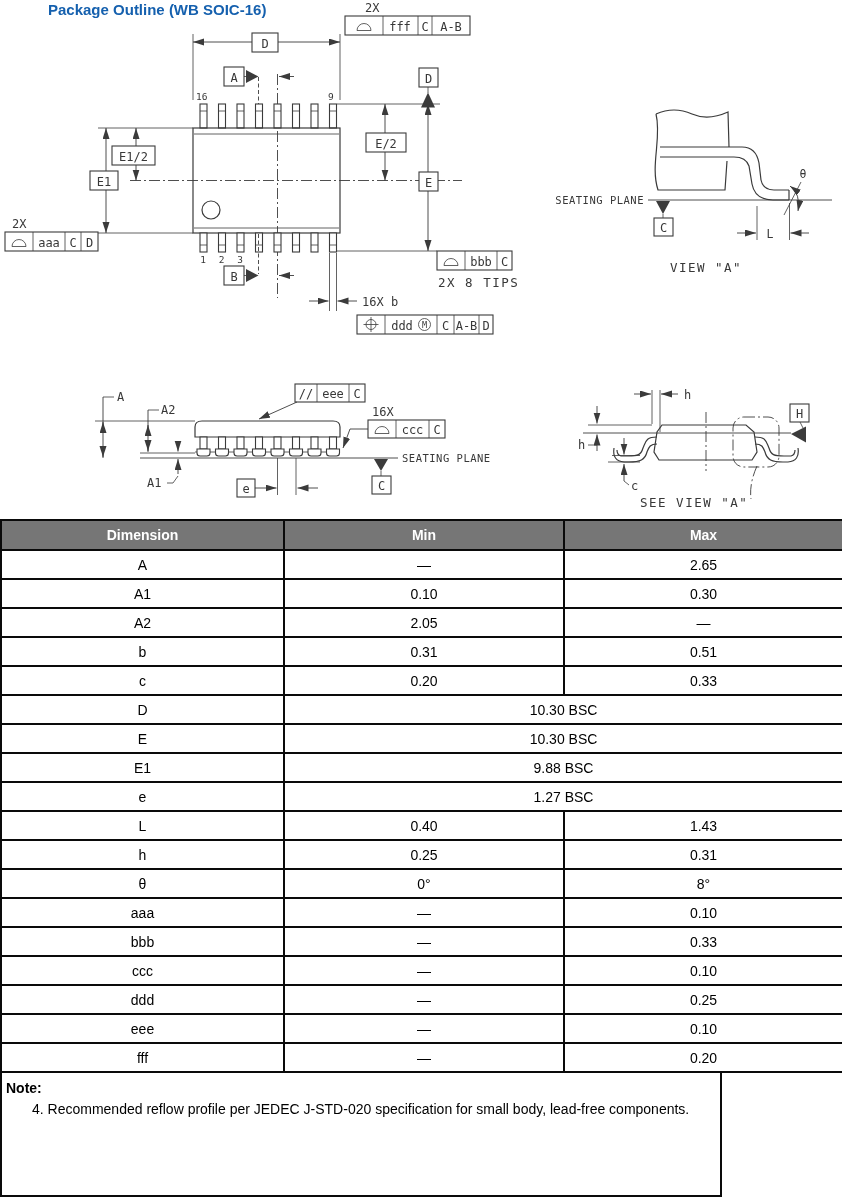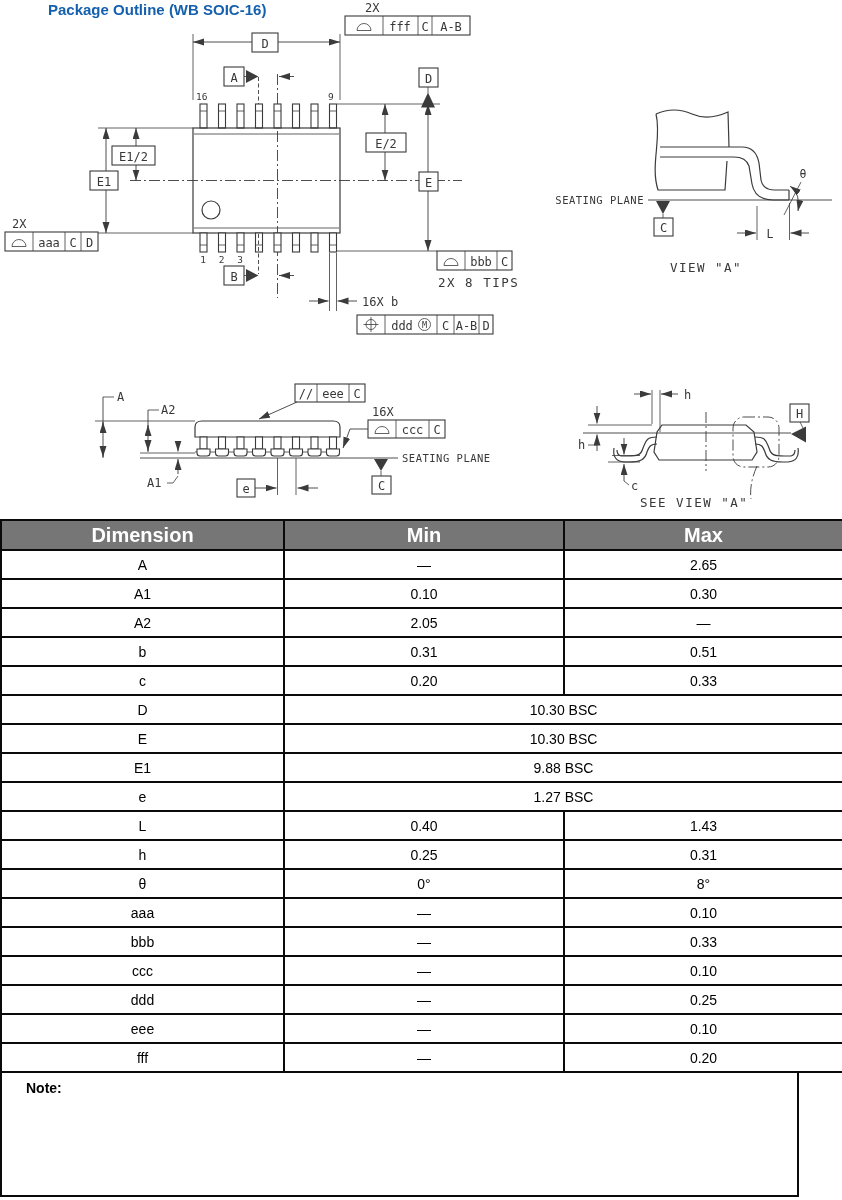--- a/index.html
+++ b/index.html
@@ -24,25 +24,25 @@
   .pin{fill:#ffffff;stroke:var(--line);stroke-width:1.1;}
   .fillel{fill:var(--line);stroke:none;}
   .txt{font:12px "DejaVu Sans Mono",monospace;fill:#383838;stroke:none;}
   .t10{font-size:9.5px;}
   .t11{font-size:11.5px;}
   .t13{font-size:12.5px;letter-spacing:1.5px;}
   .sp{font-size:10.5px;letter-spacing:0.5px;}
   table.dims{position:absolute;top:519px;left:0;width:842px;border-collapse:collapse;
        table-layout:fixed;font:14px "Liberation Sans",sans-serif;color:#000;}
   table.dims th{background:var(--header_bg);color:var(--header_fg);font-weight:bold;
-       height:26px;border:2px solid var(--border);font-size:20px;}
+       height:26px;border:2px solid var(--border);font-size:14px;}
   table.dims td{text-align:center;height:25px;border:2px solid var(--border);}
-  .notes{position:absolute;top:1071px;left:0;width:799px;height:126px;
+  .notes{position:absolute;top:1071px;left:0;width:722px;height:126px;
          border:2px solid var(--border);box-sizing:border-box;
-         font:14px "Liberation Sans",sans-serif;color:#000;padding:5px 24px;}
+         font:14px "Liberation Sans",sans-serif;color:#000;padding:5px 4px;}
   .notes .nlabel{font-weight:bold;line-height:20px;}
   .notes .nitem{padding-left:26px;line-height:23.5px;}
 </style>
 </head>
 <body>
 
 <div class="page">
   <div class="title">Package Outline (WB SOIC-16)</div>
 
   <svg width="842" height="516" viewBox="0 0 842 516">
@@ -477,14 +477,15 @@
       <tr>
           <td>fff</td>
           <td>—</td>
           <td>0.20</td>
         </tr>
     </tbody>
   </table>
 
   <div class="notes">
     <div class="nlabel">Note:</div>
+    <div class="nitem">4. Recommended reflow profile per JEDEC J-STD-020 specification for small body, lead-free components.</div>
   </div>
 </div>
 
 </body></html>

